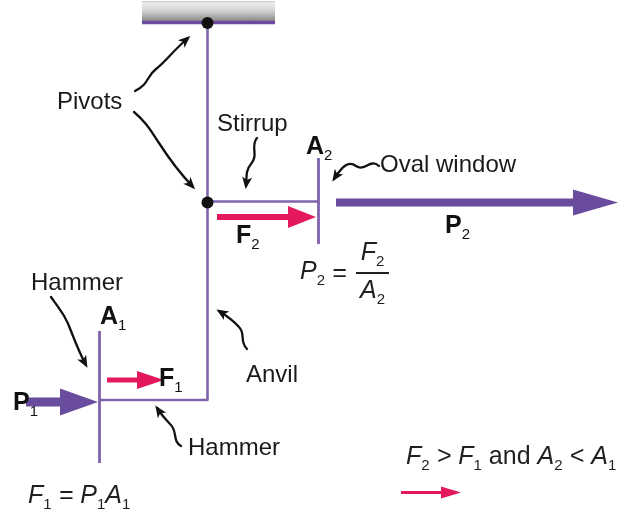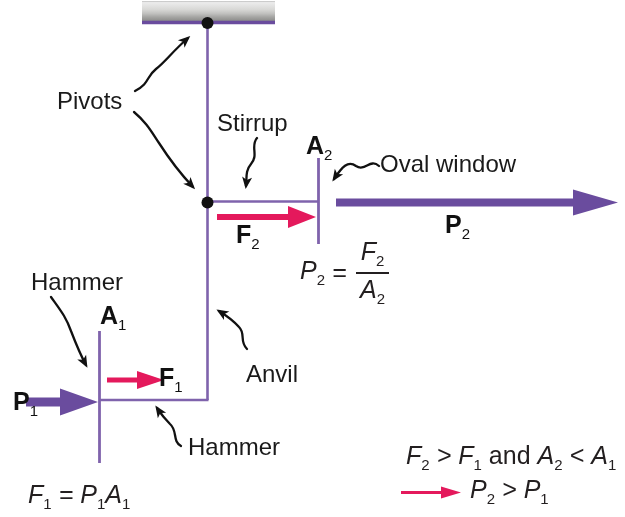--- a/index.html
+++ b/index.html
@@ -93,17 +93,14 @@
   </div>
 
   <div class="eq" style="left:28px;top:482px">
     <span>F</span><sub>1</sub><span class="op">=</span><span>P</span><sub>1</sub><span>A</span><sub>1</sub>
   </div>
 
   <div class="eq" style="left:406px;top:443px">
     <span>F</span><sub>2</sub><span class="op">&gt;</span><span>F</span><sub>1</sub><span class="conj">and</span><span>A</span><sub>2</sub><span class="op">&lt;</span><span>A</span><sub>1</sub>
   </div>
 
-  <div class="eq" style="left:470px;top:477px">
-    <span>P</span><sub>2</sub><span class="op">&gt;</span><span>P</span><sub>1</sub>
-  </div>
 
 </div>
 
 </body></html>

